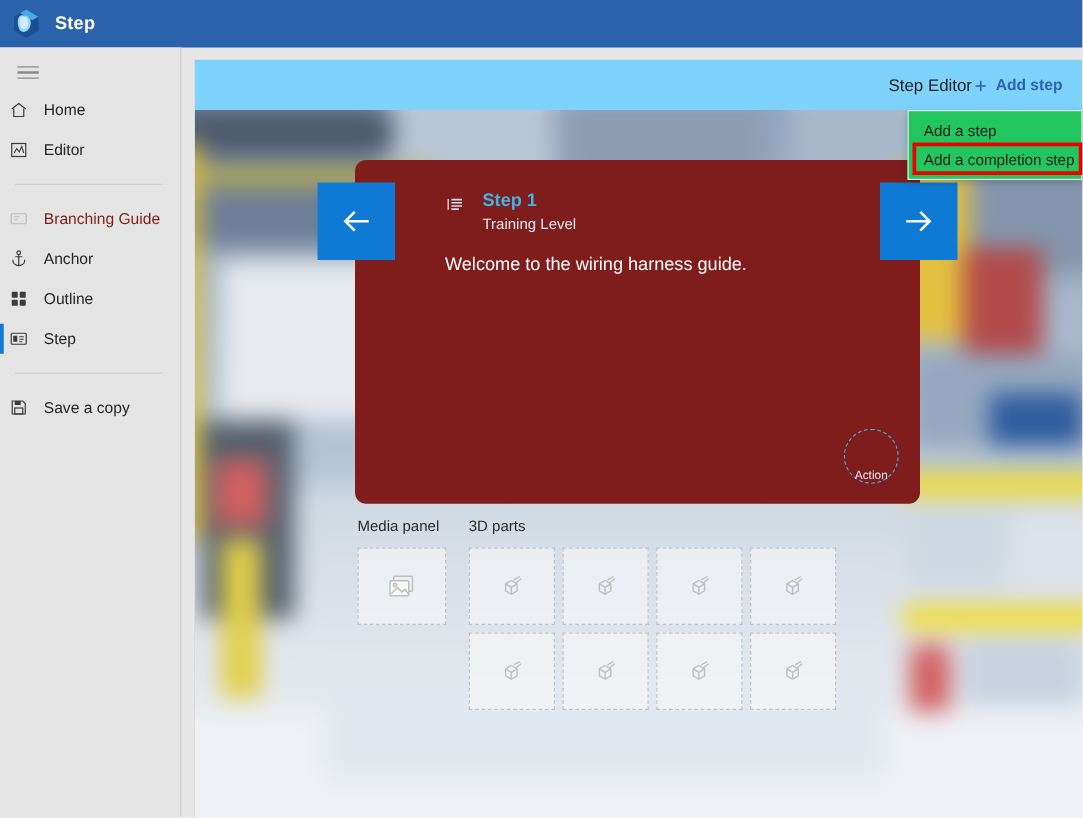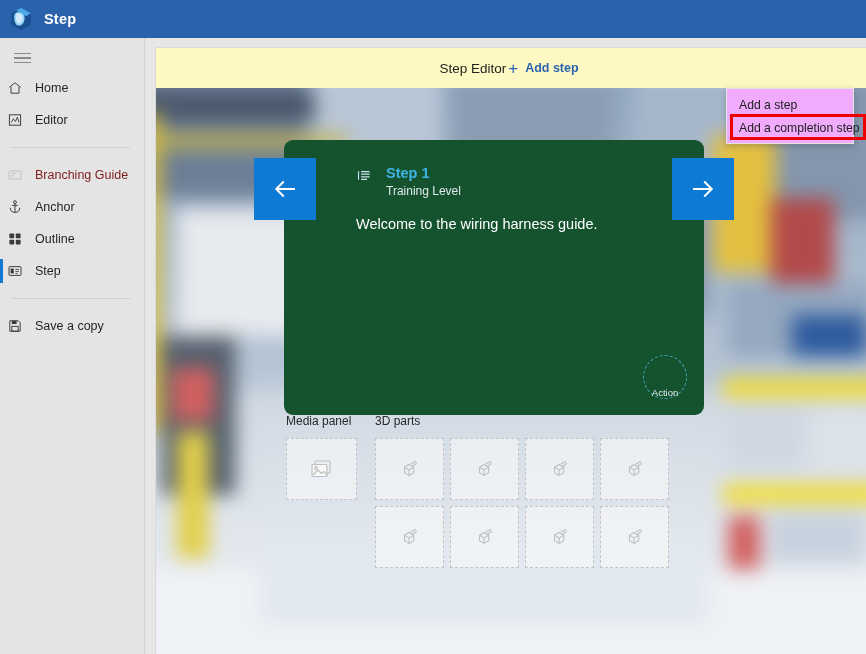--- a/index.html
+++ b/index.html
@@ -66,22 +66,22 @@
   
   #content {
     position: absolute; left: 155px; top: 47px;
     width: 711px; height: 607px;
     background: #ffffff;
     border: 1px solid #dadada;
     border-right: none; border-bottom: none;
     overflow: hidden;
   }
   #content-header {
-    height: 40px; background: #fef9c3;
-    display: flex; align-items: center; justify-content: center;
+    height: 40px; background: #7dd3fc;
+    display: flex; align-items: center; justify-content: flex-end;
     padding: 0 14px 0 12px;
   }
   #panel-title { font-size: 13.5px; color: #1f1f1f; }
   #add-step-button {
     display: flex; align-items: center; gap: 7px;
     color: #2b63b0; font-size: 12.5px; font-weight: bold;
     cursor: pointer; padding: 4px 2px;
   }
   #add-step-button .plus { font-size: 17px; font-weight: normal; line-height: 1; }
 
@@ -91,23 +91,23 @@
     overflow: hidden;
   }
   #bg-photo {
     position: absolute; inset: 0;
     filter: blur(9px);
     transform: scale(1.06);
   }
 
   
   #step-card {
-    position: absolute; left: 128px; top: 52px;
-    width: 420px; height: 275px;
-    background: #14532d;
+    position: absolute; left: 128px; top: 40px;
+    width: 452px; height: 275px;
+    background: #7f1d1d;
     border-radius: 9px;
     color: #ffffff;
   }
   #nav-prev, #nav-next {
     position: absolute; top: 18px; width: 62px; height: 62px;
     background: #0f7ad4;
     display: flex; align-items: center; justify-content: center;
     cursor: pointer;
   }
   #nav-prev { left: -30px; }
@@ -155,22 +155,22 @@
     display: grid;
     grid-template-columns: repeat(4, 69px);
     grid-template-rows: repeat(2, 62px);
     gap: 6px 6px;
   }
   .slot svg { opacity: .85; }
 
   
   #add-step-menu {
     position: absolute; left: 726px; top: 88px;
-    width: 128px;
-    background: #f0abfc;
+    width: 140px;
+    background: #22c55e;
     border: 1px solid #e3e3e3;
     box-shadow: 0 2px 7px rgba(0,0,0,.20);
     padding: 4px 0;
     z-index: 40;
   }
   .menu-item {
     height: 23px; display: flex; align-items: center;
     padding-left: 12px; font-size: 12.2px; color: #1d1d1d;
     cursor: pointer; white-space: nowrap;
   }

